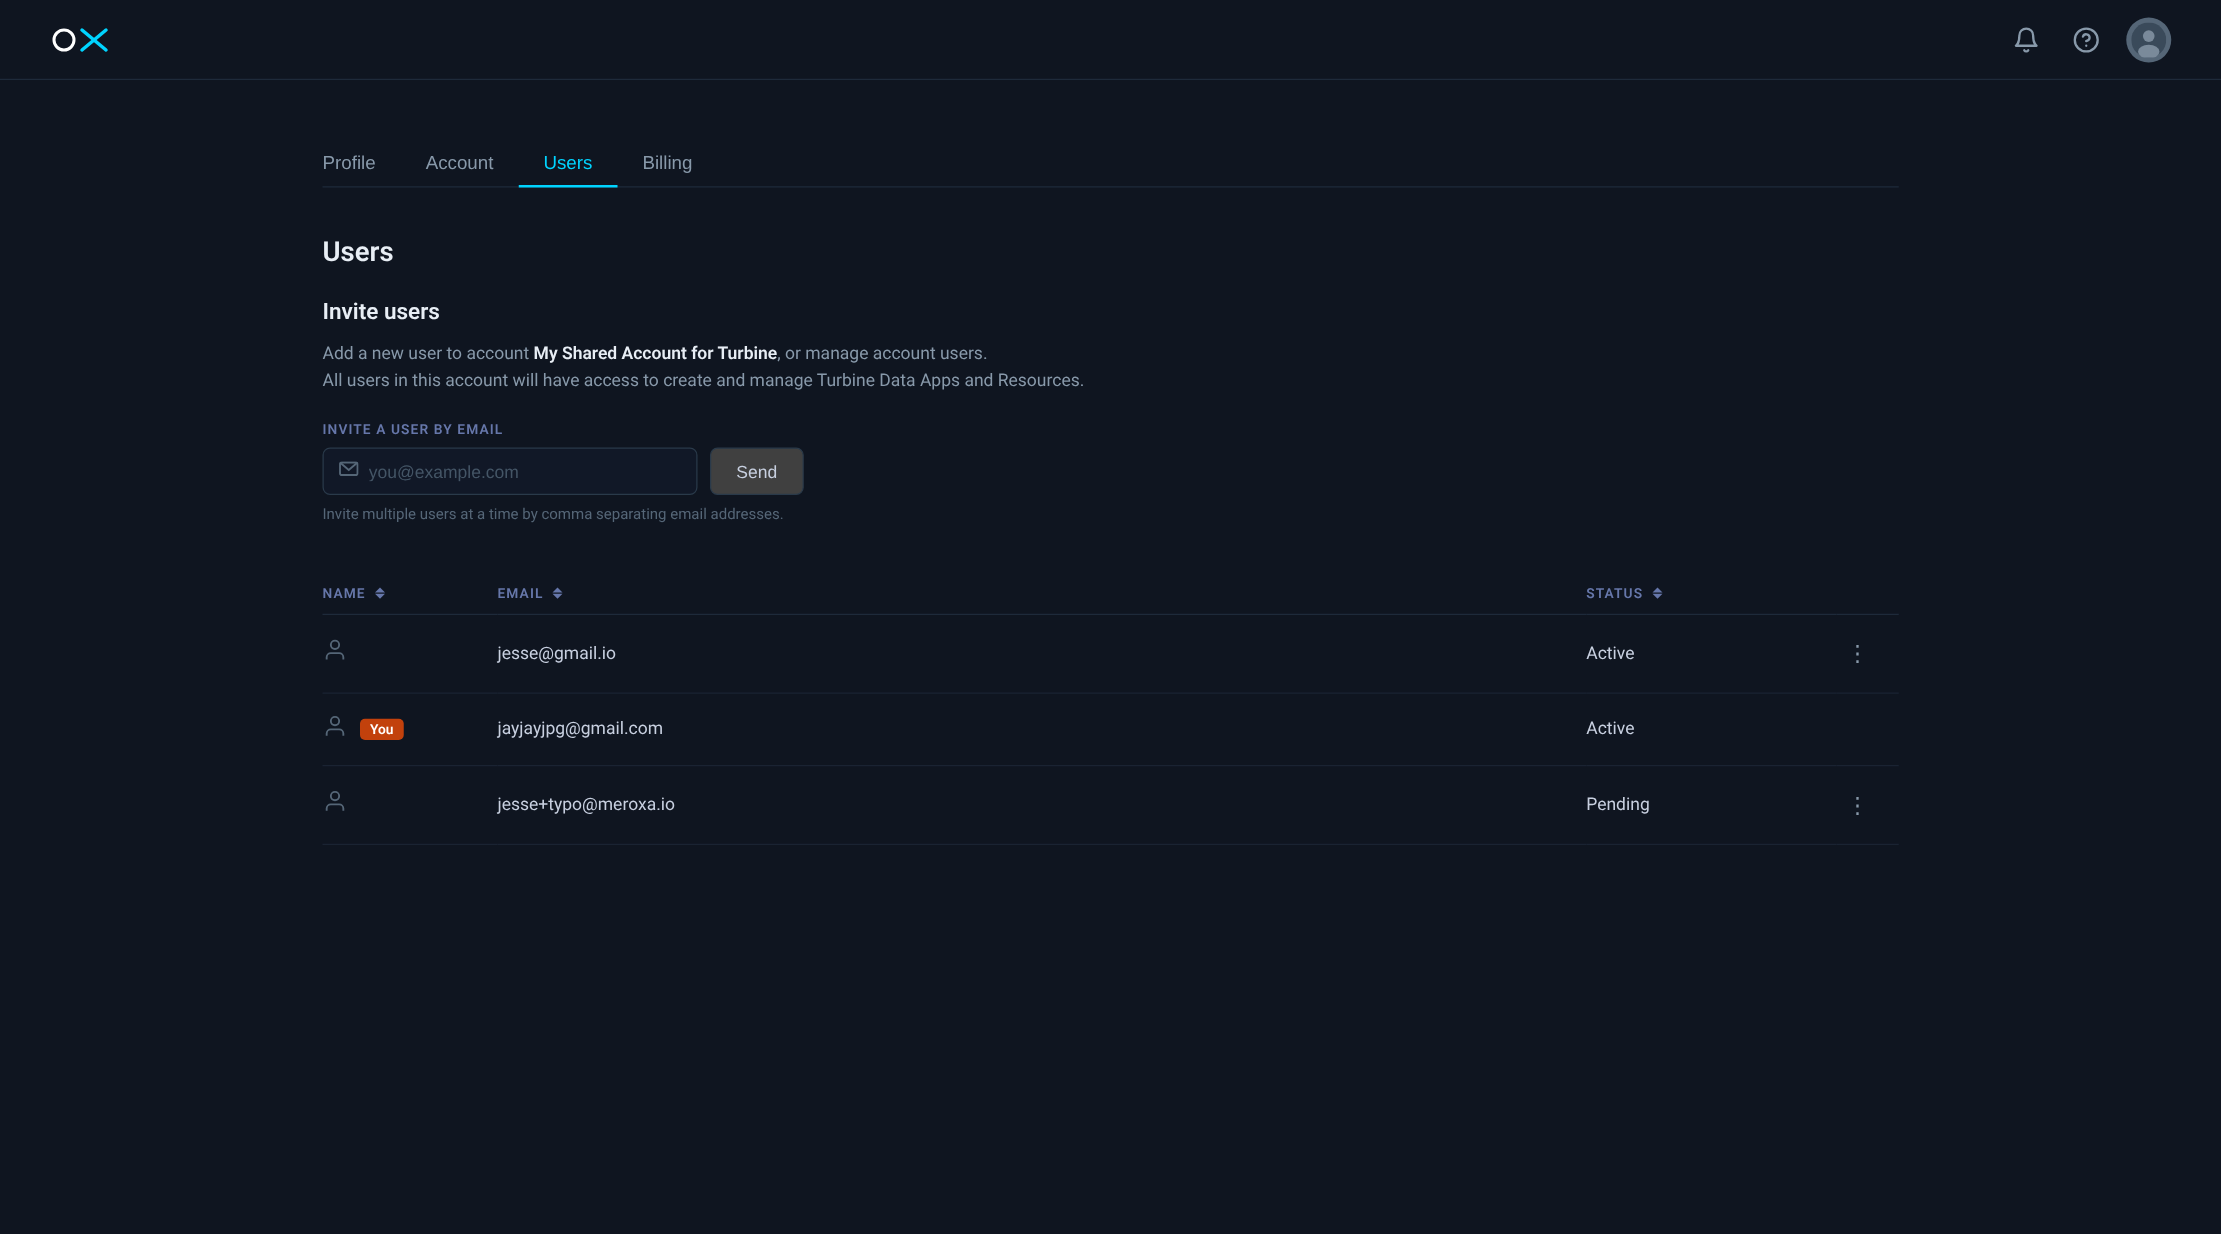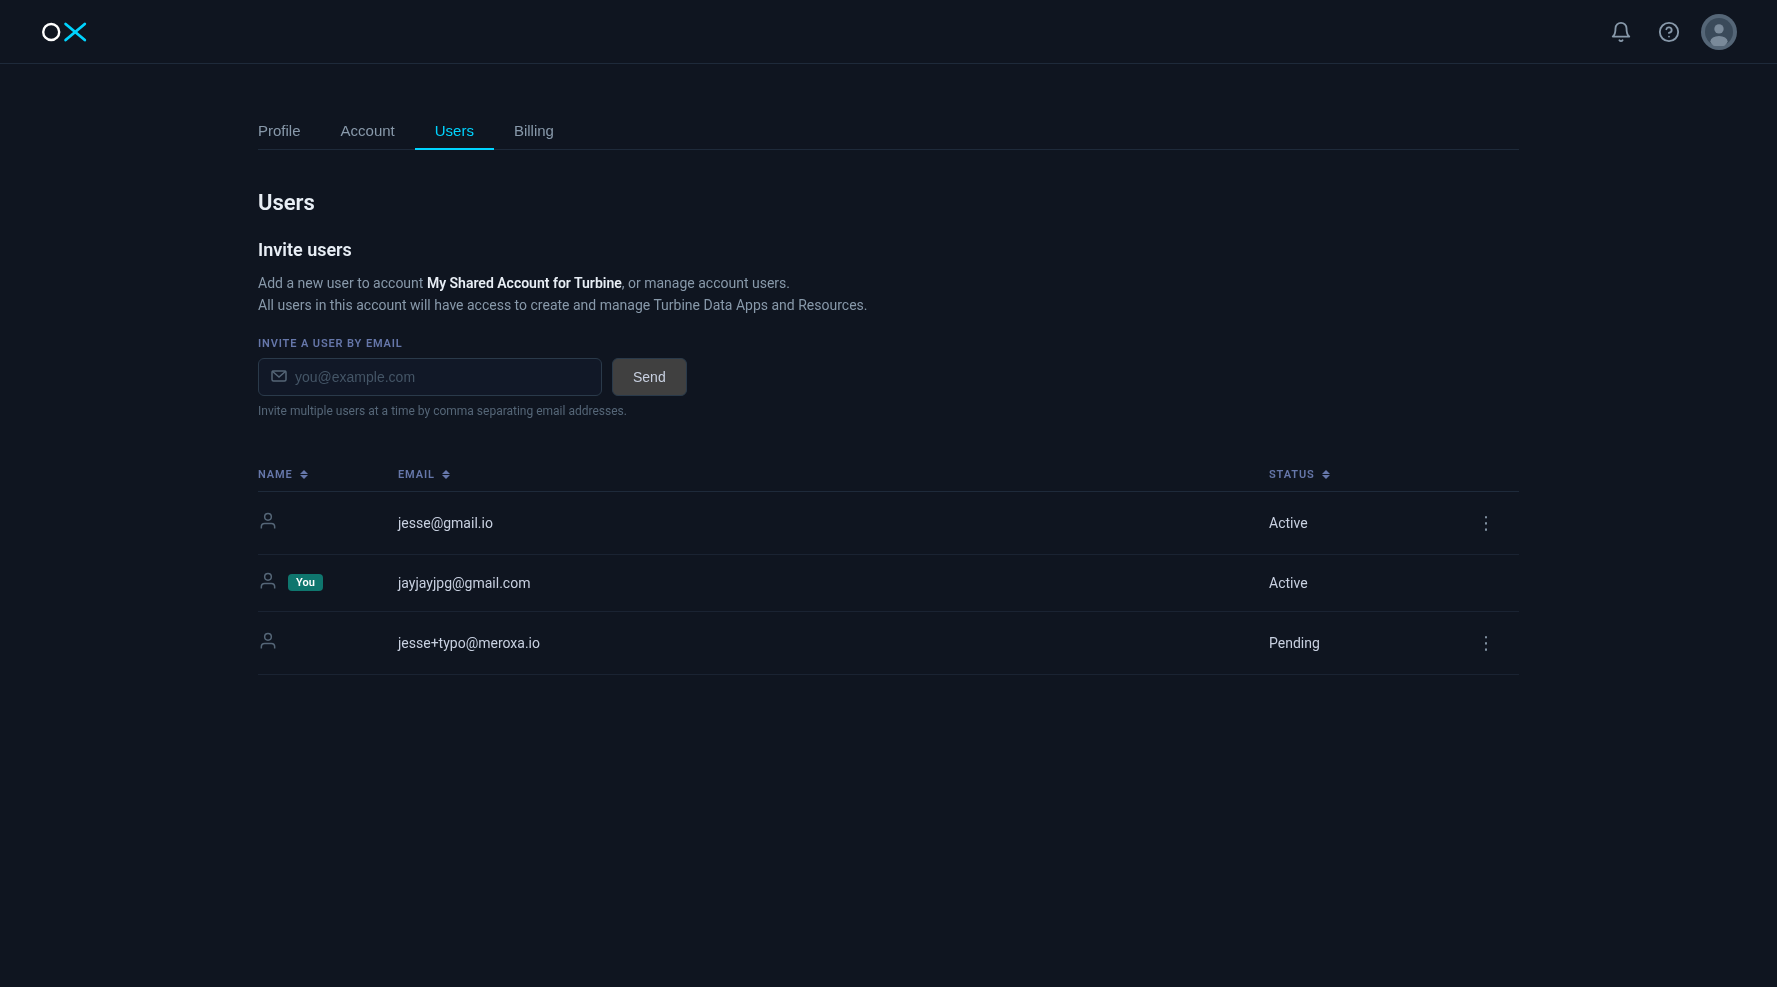--- a/index.html
+++ b/index.html
@@ -161,21 +161,21 @@
       margin-bottom: 8px;
     }
 
     .email-input-wrapper {
       display: flex;
       align-items: center;
       background: #111827;
       border: 1px solid #2a3a4a;
       border-radius: 6px;
       padding: 0 12px;
-      width: 344px;
+      width: 300px;
     }
 
     .email-input-wrapper .envelope-icon {
       color: #556677;
       margin-right: 8px;
       font-size: 14px;
     }
 
     .email-input {
       background: transparent;
@@ -270,21 +270,21 @@
       align-items: center;
       gap: 10px;
     }
 
     .user-icon {
       color: #556677;
       font-size: 18px;
     }
 
     .you-badge {
-      background: #0f766e;
+      background: #c2410c;
       color: #fff;
       font-size: 11px;
       font-weight: 600;
       padding: 2px 8px;
       border-radius: 4px;
     }
 
     .status-active {
       color: #c8d0e0;
     }

